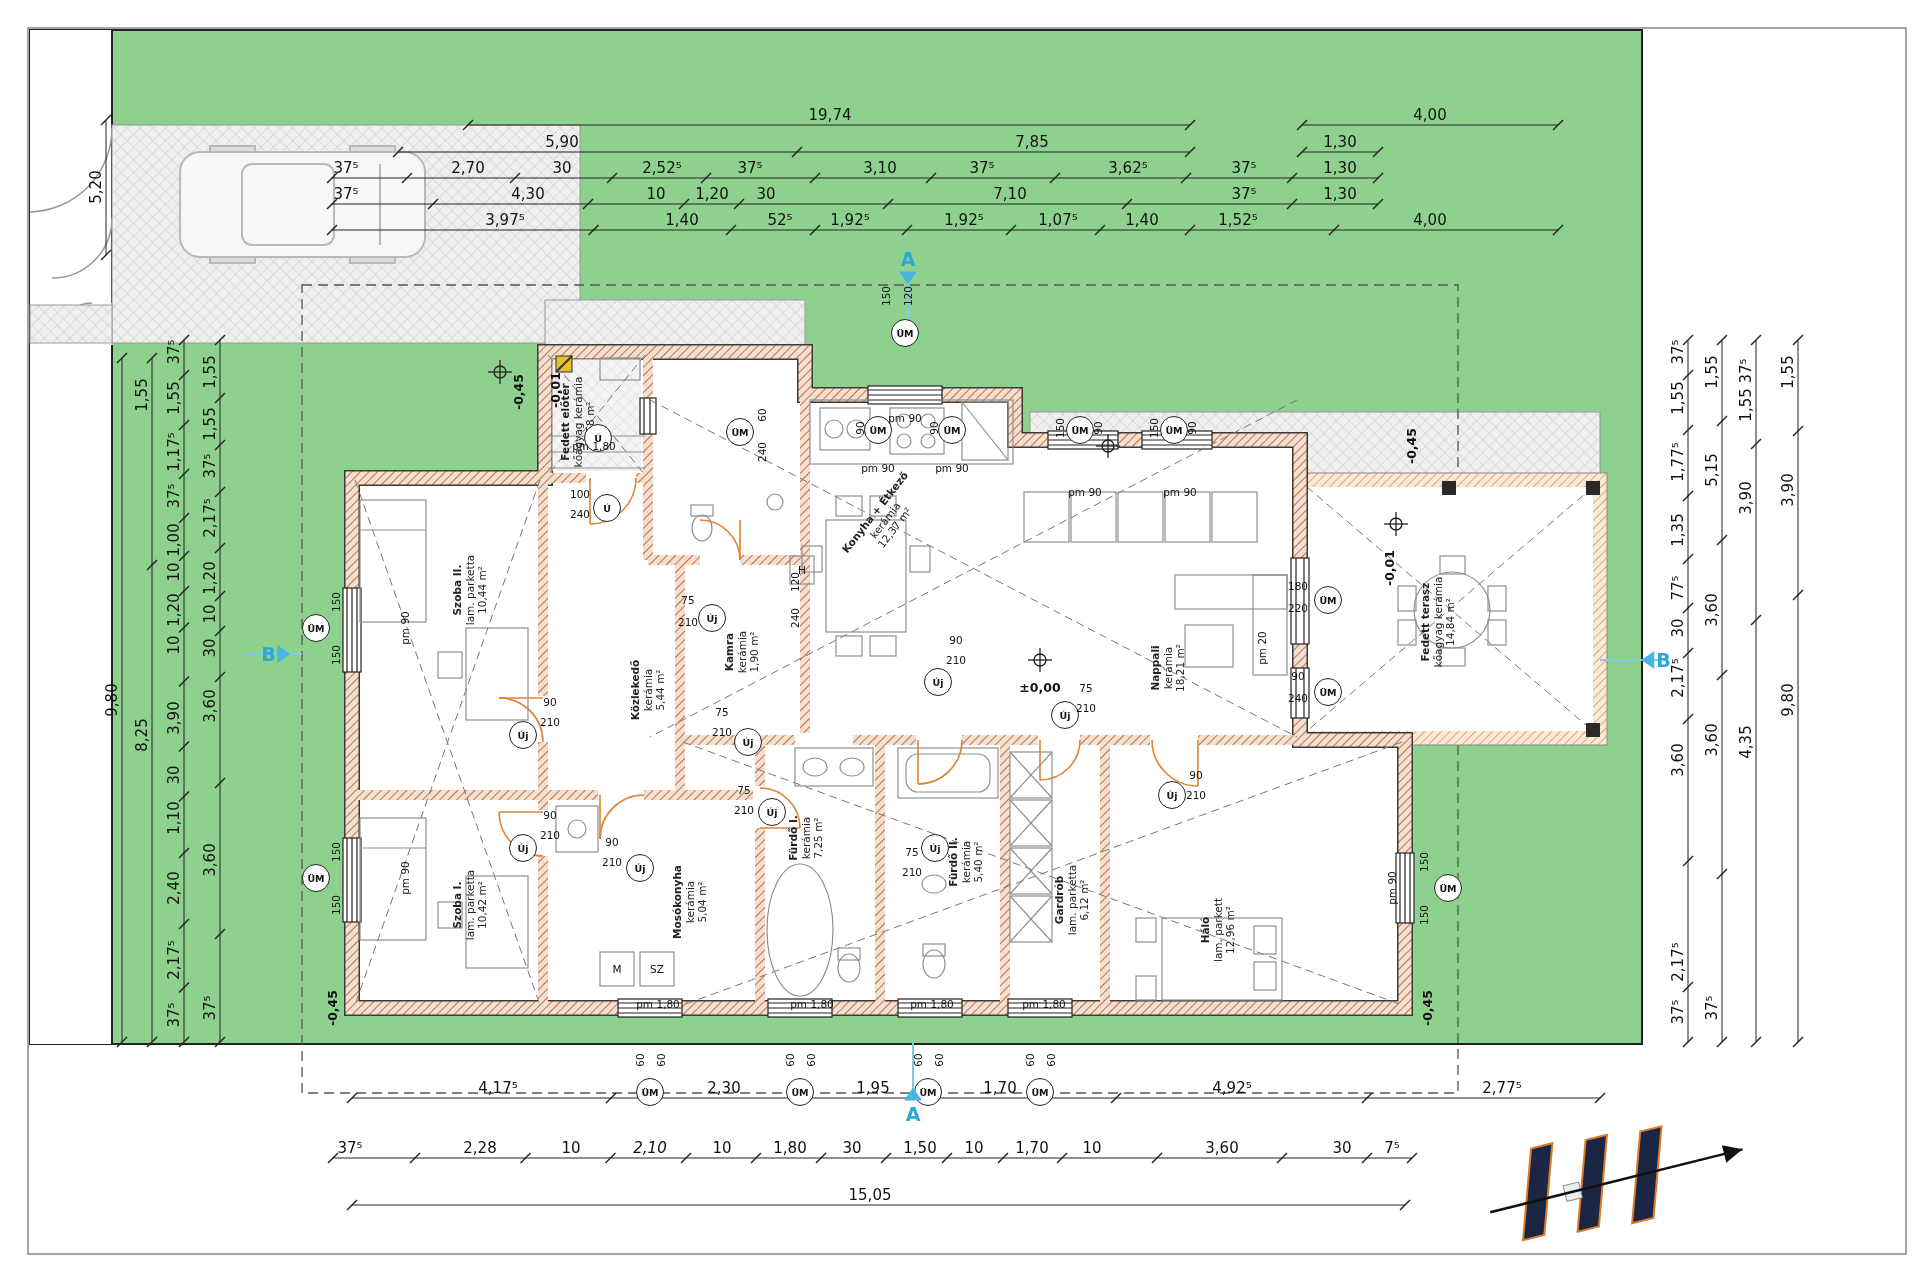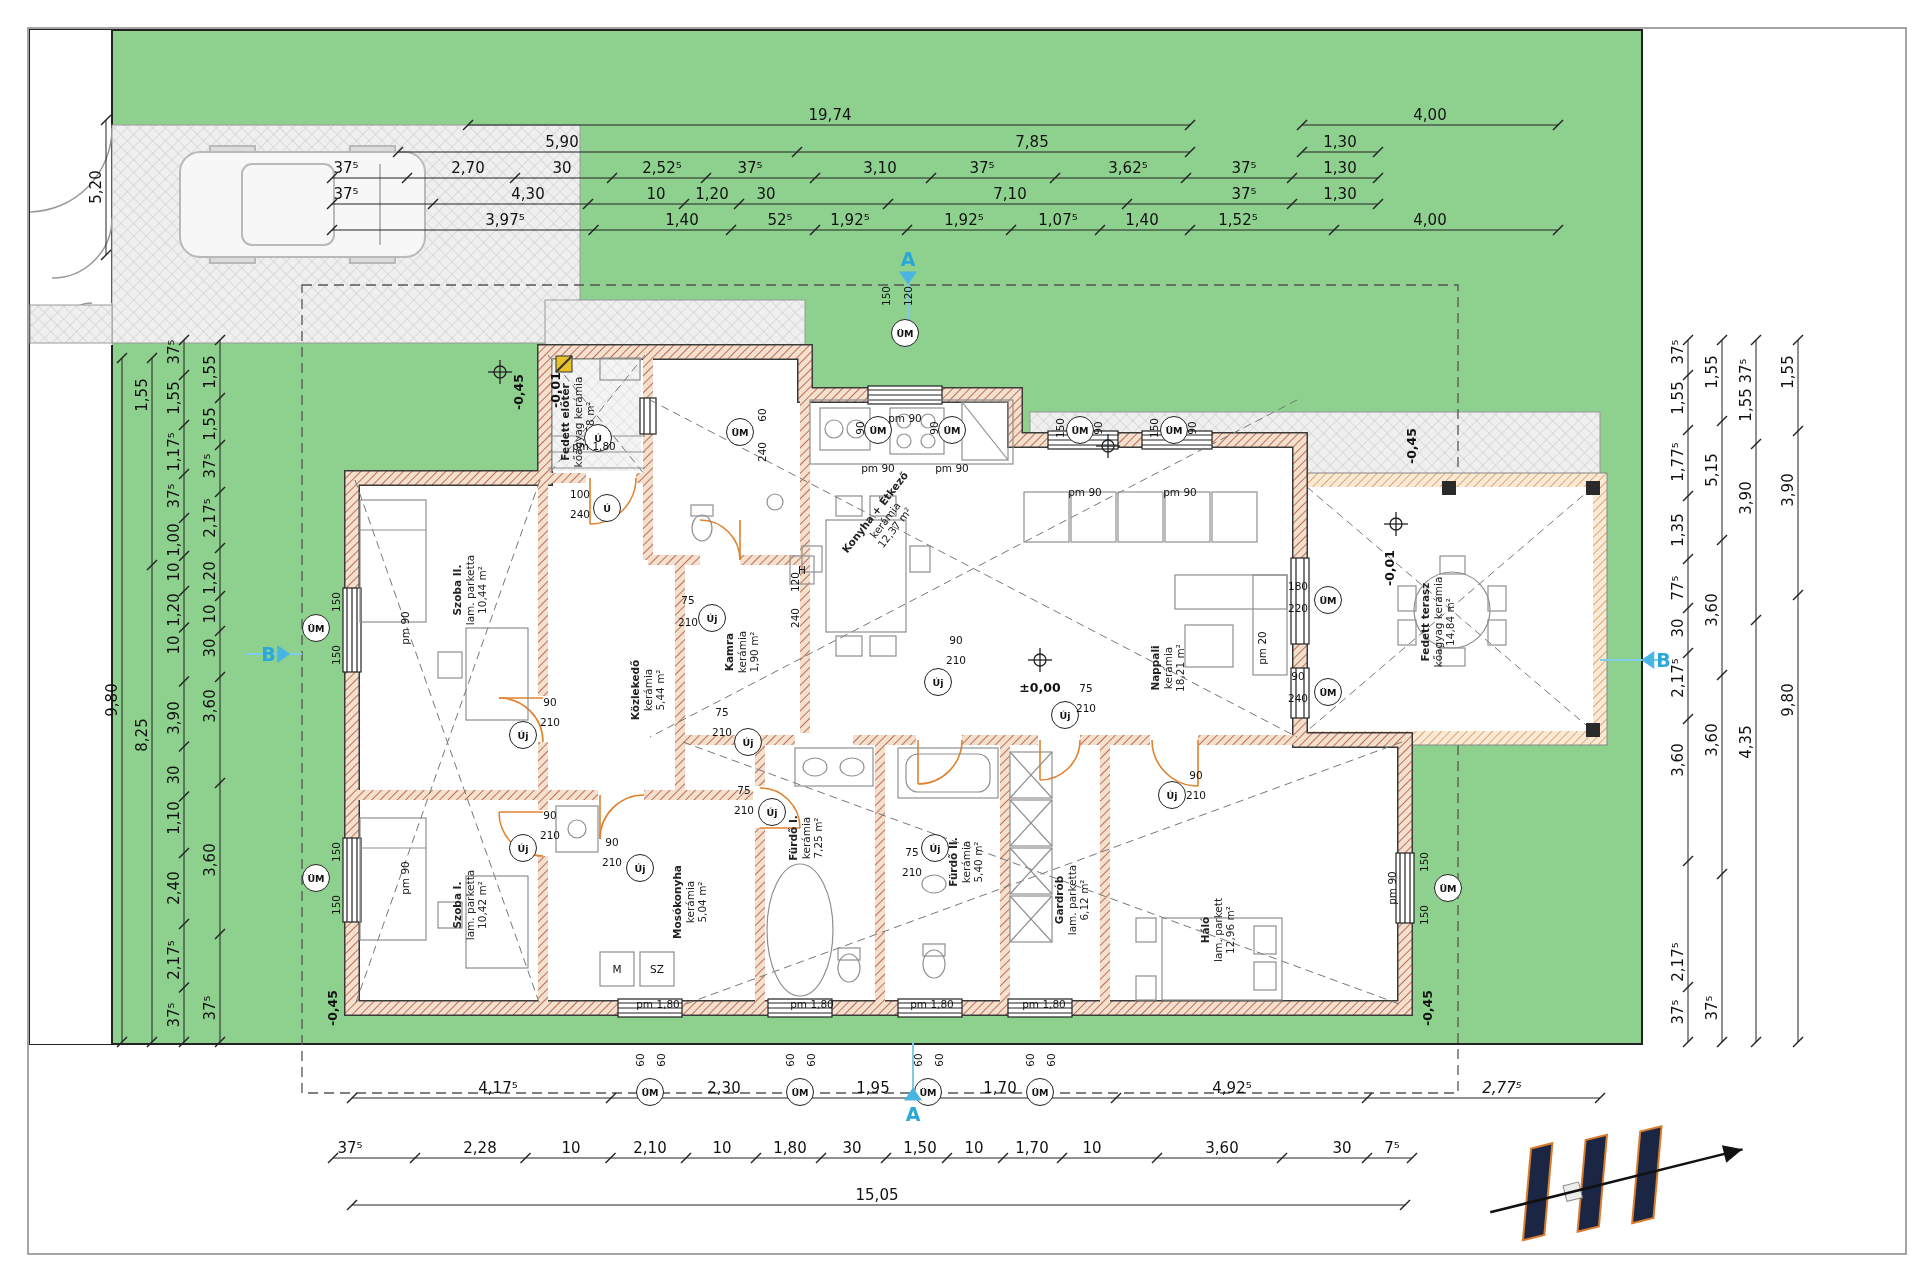--- a/index.html
+++ b/index.html
@@ -541,36 +541,36 @@
       <div class="lbl dim" style="left: 964px; top: 220px; transform: translate(-50%, -50%);">1,92⁵</div>
       <div class="lbl dim" style="left: 1058px; top: 220px; transform: translate(-50%, -50%);">1,07⁵</div>
       <div class="lbl dim" style="left: 1142px; top: 220px; transform: translate(-50%, -50%);">1,40</div>
       <div class="lbl dim" style="left: 1238px; top: 220px; transform: translate(-50%, -50%);">1,52⁵</div>
       <div class="lbl dim" style="left: 1430px; top: 220px; transform: translate(-50%, -50%);">4,00</div>
       <div class="lbl dim" style="left: 498px; top: 1088px; transform: translate(-50%, -50%);">4,17⁵</div>
       <div class="lbl dim" style="left: 724px; top: 1088px; transform: translate(-50%, -50%);">2,30</div>
       <div class="lbl dim" style="left: 873px; top: 1088px; transform: translate(-50%, -50%);">1,95</div>
       <div class="lbl dim" style="left: 1000px; top: 1088px; transform: translate(-50%, -50%);">1,70</div>
       <div class="lbl dim" style="left: 1232px; top: 1088px; transform: translate(-50%, -50%);">4,92⁵</div>
-      <div class="lbl dim" style="left: 1502px; top: 1088px; transform: translate(-50%, -50%); font-style: italic;">2,77⁵</div>
+      <div class="lbl dim" style="left: 1502px; top: 1088px; transform: translate(-50%, -50%);">2,77⁵</div>
       <div class="lbl dim" style="left: 350px; top: 1148px; transform: translate(-50%, -50%);">37⁵</div>
       <div class="lbl dim" style="left: 480px; top: 1148px; transform: translate(-50%, -50%);">2,28</div>
       <div class="lbl dim" style="left: 571px; top: 1148px; transform: translate(-50%, -50%);">10</div>
-      <div class="lbl dim" style="left: 650px; top: 1148px; transform: translate(-50%, -50%);">2,10</div>
+      <div class="lbl dim" style="left: 650px; top: 1148px; transform: translate(-50%, -50%); font-style: italic;">2,10</div>
       <div class="lbl dim" style="left: 722px; top: 1148px; transform: translate(-50%, -50%);">10</div>
       <div class="lbl dim" style="left: 790px; top: 1148px; transform: translate(-50%, -50%);">1,80</div>
       <div class="lbl dim" style="left: 852px; top: 1148px; transform: translate(-50%, -50%);">30</div>
       <div class="lbl dim" style="left: 920px; top: 1148px; transform: translate(-50%, -50%);">1,50</div>
       <div class="lbl dim" style="left: 974px; top: 1148px; transform: translate(-50%, -50%);">10</div>
       <div class="lbl dim" style="left: 1032px; top: 1148px; transform: translate(-50%, -50%);">1,70</div>
       <div class="lbl dim" style="left: 1092px; top: 1148px; transform: translate(-50%, -50%);">10</div>
       <div class="lbl dim" style="left: 1222px; top: 1148px; transform: translate(-50%, -50%);">3,60</div>
       <div class="lbl dim" style="left: 1342px; top: 1148px; transform: translate(-50%, -50%);">30</div>
       <div class="lbl dim" style="left: 1392px; top: 1148px; transform: translate(-50%, -50%);">7⁵</div>
-      <div class="lbl dim" style="left: 870px; top: 1195px; transform: translate(-50%, -50%); margin-left: 7px;">15,05</div>
+      <div class="lbl dim" style="left: 870px; top: 1195px; transform: translate(-50%, -50%);">15,05</div>
       <div class="lbl dim" style="left: 96px; top: 187px; transform: translate(-50%, -50%) rotate(-90deg);">5,20</div>
       <div class="lbl dim" style="left: 112px; top: 700px; transform: translate(-50%, -50%) rotate(-90deg);">9,80</div>
       <div class="lbl dim" style="left: 142px; top: 395px; transform: translate(-50%, -50%) rotate(-90deg);">1,55</div>
       <div class="lbl dim" style="left: 142px; top: 735px; transform: translate(-50%, -50%) rotate(-90deg);">8,25</div>
       <div class="lbl dim" style="left: 174px; top: 352px; transform: translate(-50%, -50%) rotate(-90deg);">37⁵</div>
       <div class="lbl dim" style="left: 174px; top: 398px; transform: translate(-50%, -50%) rotate(-90deg);">1,55</div>
       <div class="lbl dim" style="left: 174px; top: 452px; transform: translate(-50%, -50%) rotate(-90deg);">1,17⁵</div>
       <div class="lbl dim" style="left: 174px; top: 496px; transform: translate(-50%, -50%) rotate(-90deg);">37⁵</div>
       <div class="lbl dim" style="left: 174px; top: 540px; transform: translate(-50%, -50%) rotate(-90deg);">1,00</div>
       <div class="lbl dim" style="left: 174px; top: 572px; transform: translate(-50%, -50%) rotate(-90deg);">10</div>

